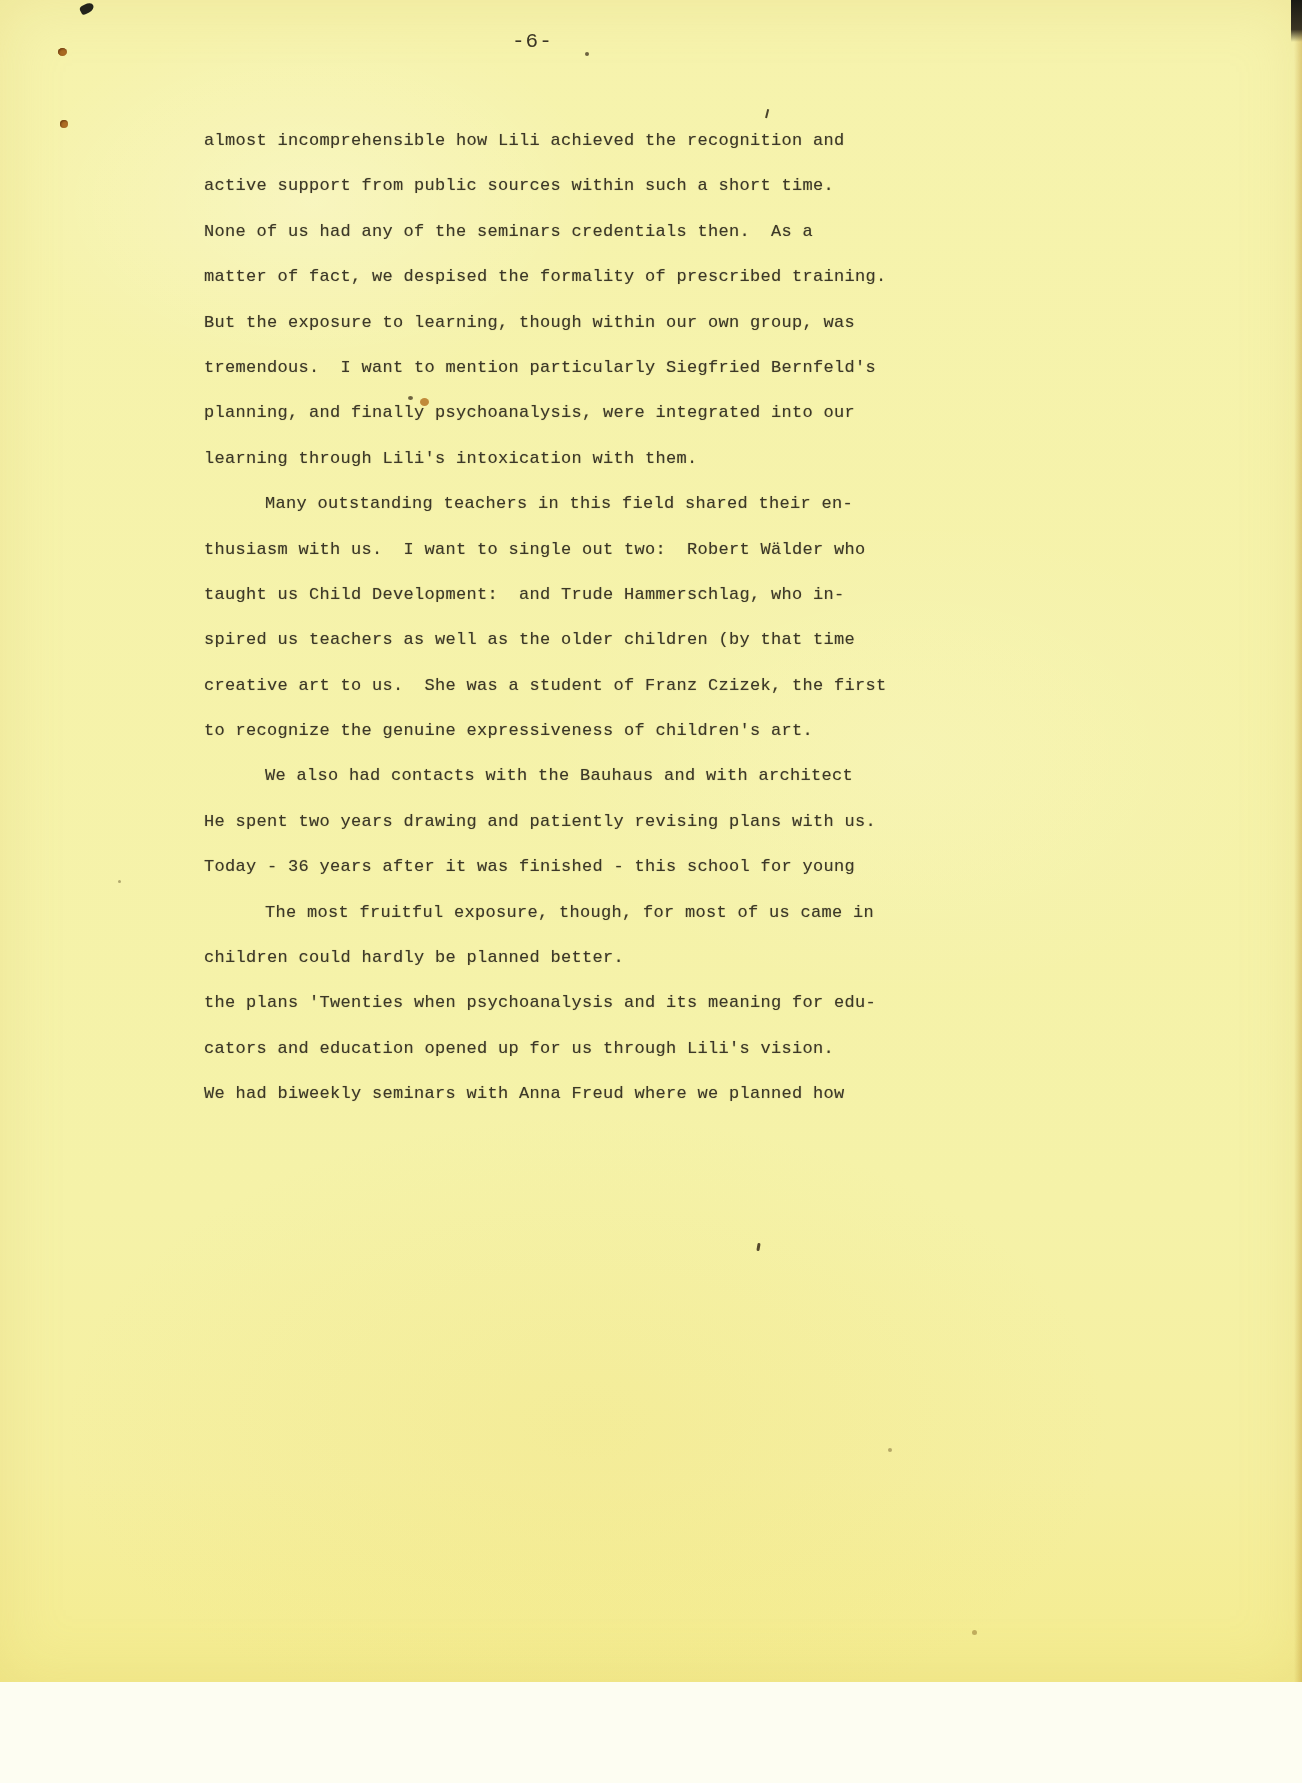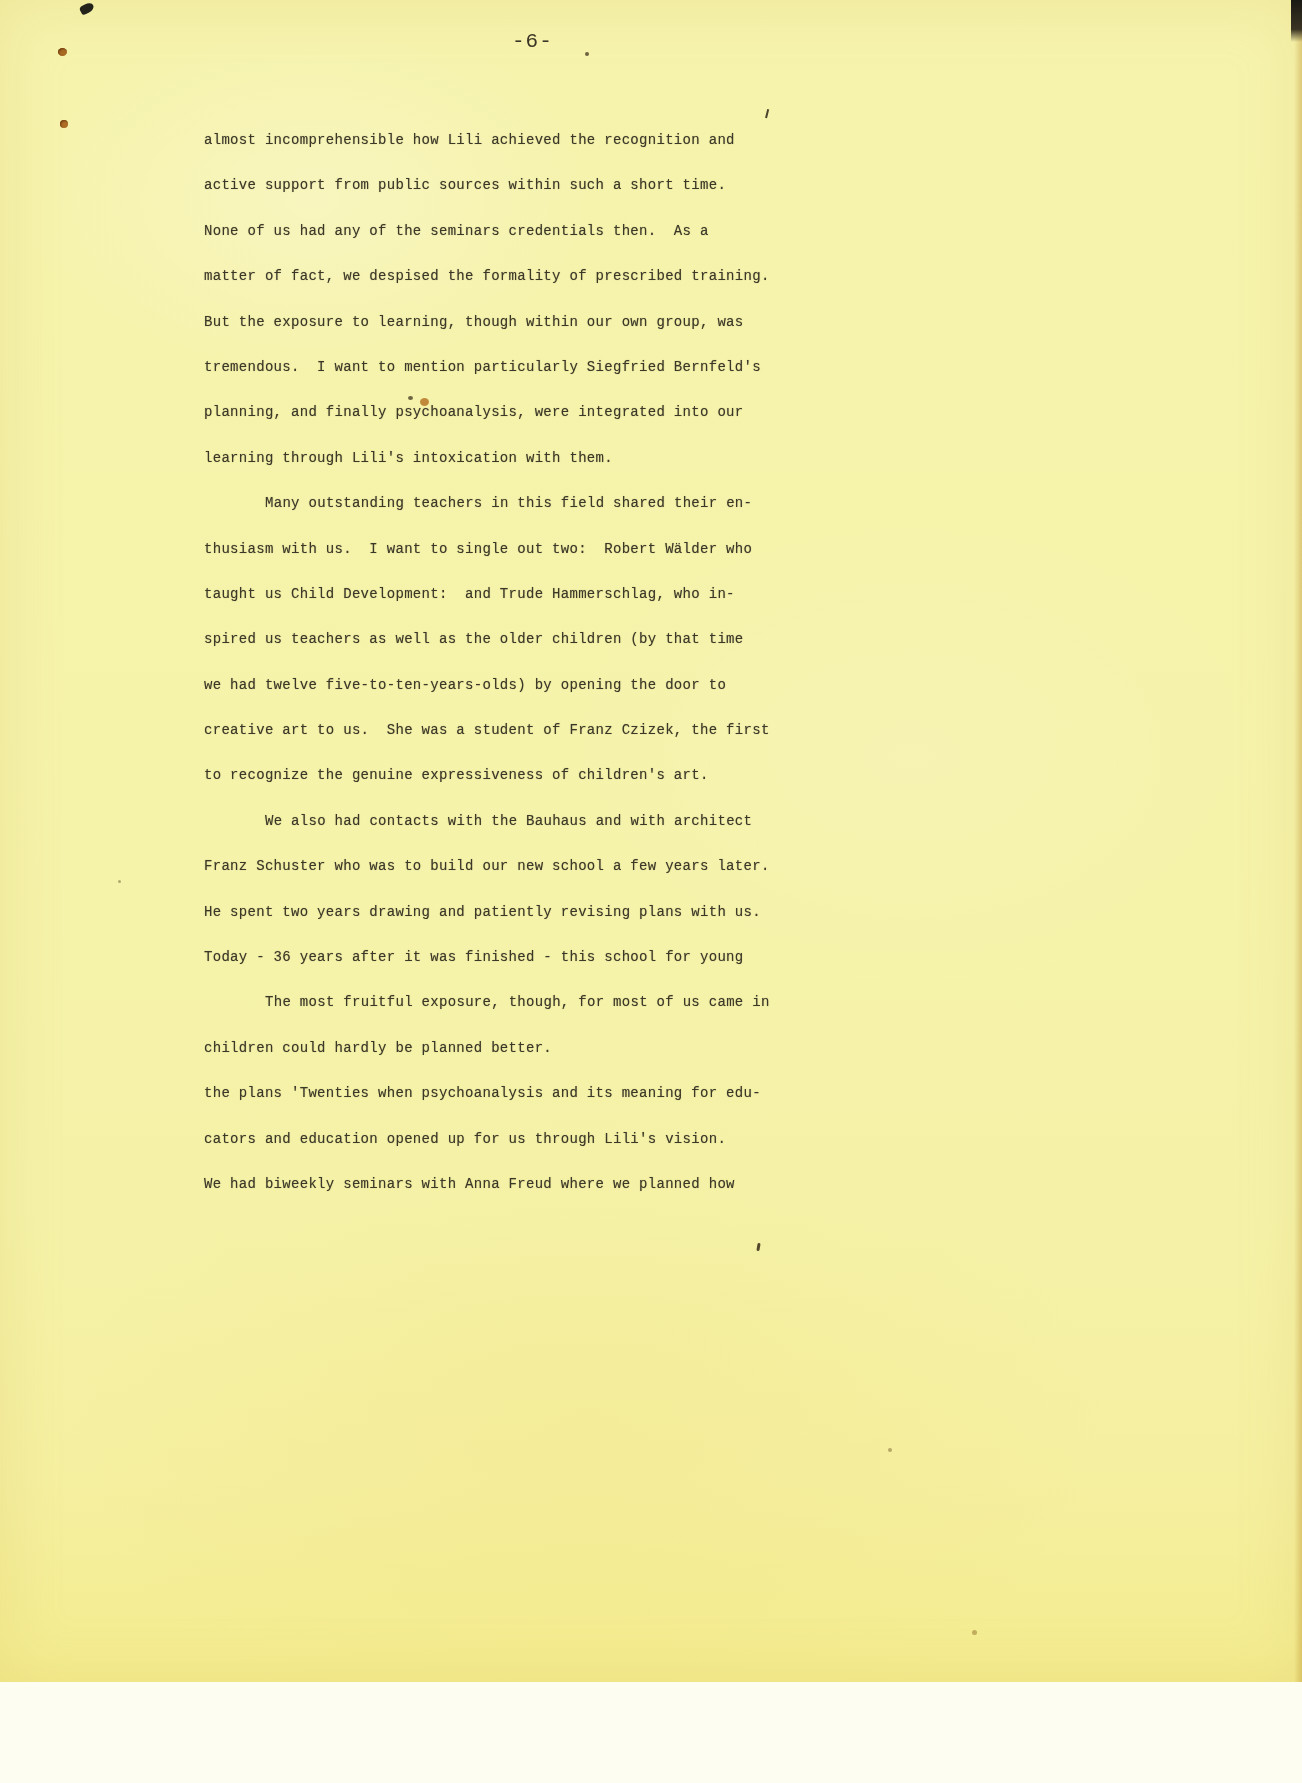--- a/index.html
+++ b/index.html
@@ -61,21 +61,21 @@
   }
   .text-body {
     position: absolute;
     top: 118px;
     left: 204px;
     width: 860px;
   }
   .line {
     height: 45.4px;
     line-height: 45.4px;
-    font-size: 14px;
+    font-size: 17px;
     letter-spacing: 0.3px;
     color: #3c3827;
     white-space: pre;
     text-shadow: 0 0 1px rgba(62,56,38,0.45);
   }
   .line.indent { padding-left: 61px; }
   
   .speck { position: absolute; border-radius: 50%; }
   .speck-pen {
     top: 4px; left: 80px;
@@ -116,25 +116,23 @@
         <div class="line">None of us had any of the seminars credentials then.  As a</div>
         <div class="line">matter of fact, we despised the formality of prescribed training.</div>
         <div class="line">But the exposure to learning, though within our own group, was</div>
         <div class="line">tremendous.  I want to mention particularly Siegfried Bernfeld's</div>
         <div class="line">planning, and finally psychoanalysis, were integrated into our</div>
         <div class="line">learning through Lili's intoxication with them.</div>
         <div class="line indent">Many outstanding teachers in this field shared their en-</div>
         <div class="line">thusiasm with us.  I want to single out two:  Robert Wälder who</div>
         <div class="line">taught us Child Development:  and Trude Hammerschlag, who in-</div>
         <div class="line">spired us teachers as well as the older children (by that time</div>
-        <div class="line">we had twelve five-to-ten-years-olds) by opening the door to</div>
         <div class="line">creative art to us.  She was a student of Franz Czizek, the first</div>
         <div class="line">to recognize the genuine expressiveness of children's art.</div>
         <div class="line indent">We also had contacts with the Bauhaus and with architect</div>
-        <div class="line">Franz Schuster who was to build our new school a few years later.</div>
         <div class="line">He spent two years drawing and patiently revising plans with us.</div>
         <div class="line">Today - 36 years after it was finished - this school for young</div>
         <div class="line indent">The most fruitful exposure, though, for most of us came in</div>
         <div class="line">children could hardly be planned better.</div>
         <div class="line">the plans 'Twenties when psychoanalysis and its meaning for edu-</div>
         <div class="line">cators and education opened up for us through Lili's vision.</div>
         <div class="line">We had biweekly seminars with Anna Freud where we planned how</div>
       </div>
 
     <div class="speck speck-pen"></div>

